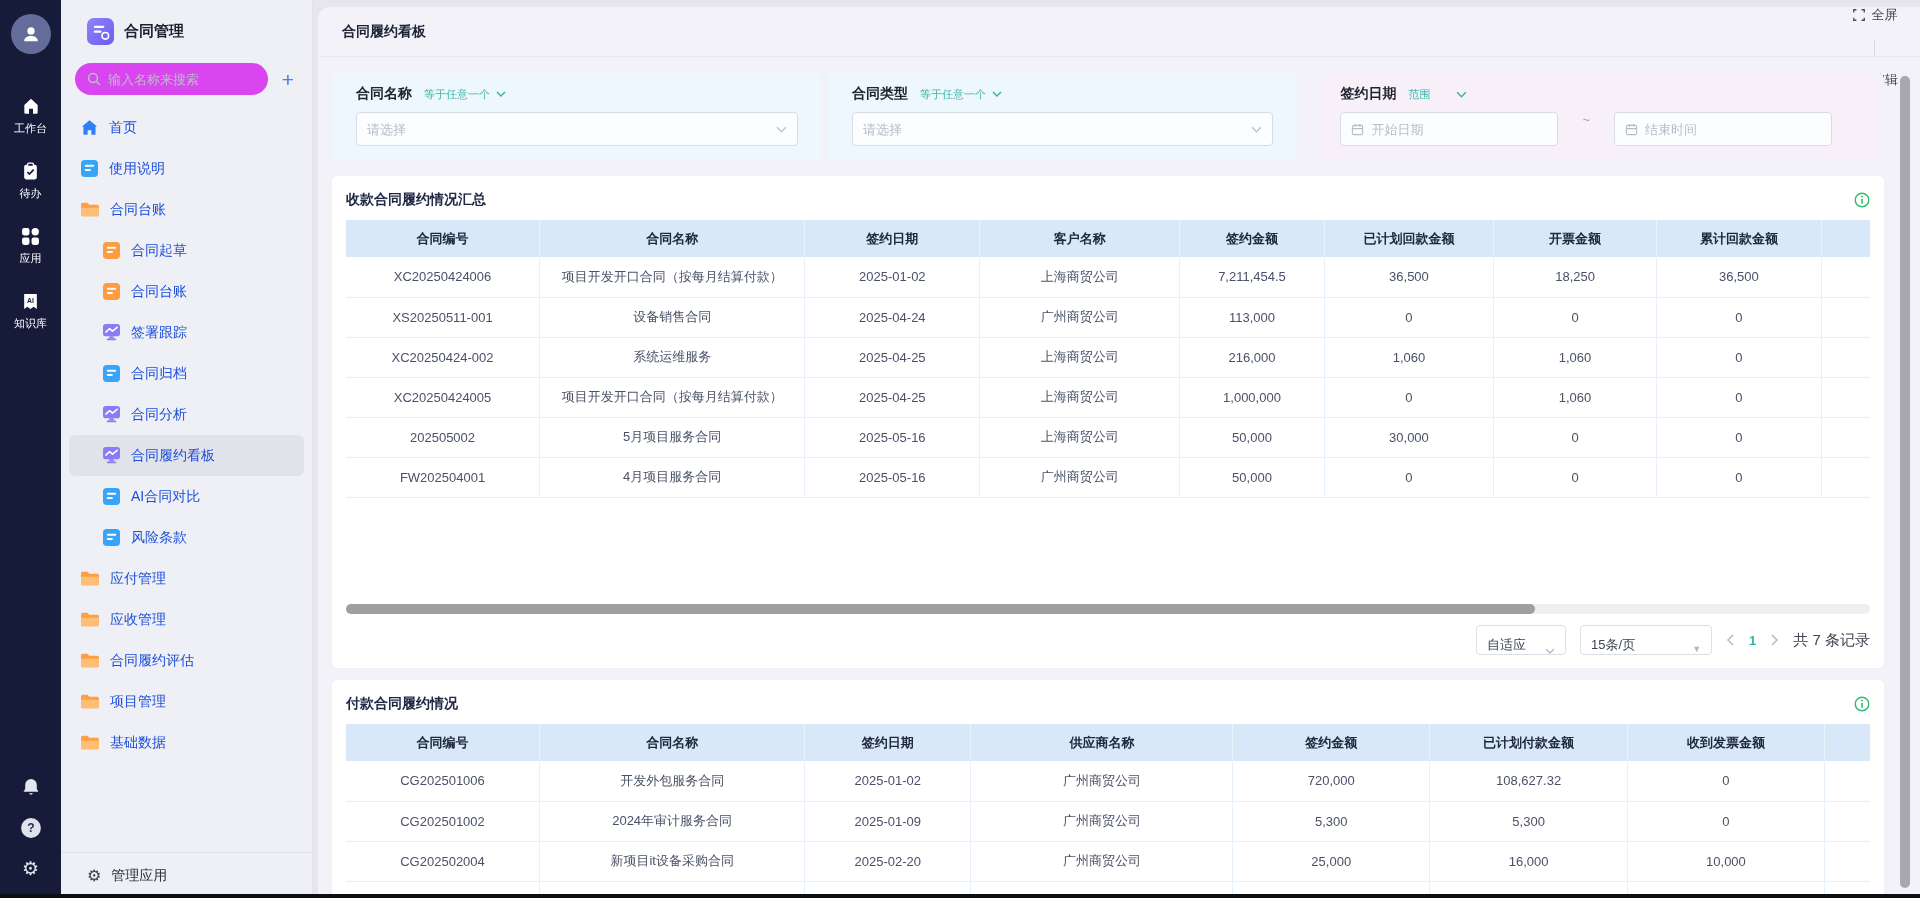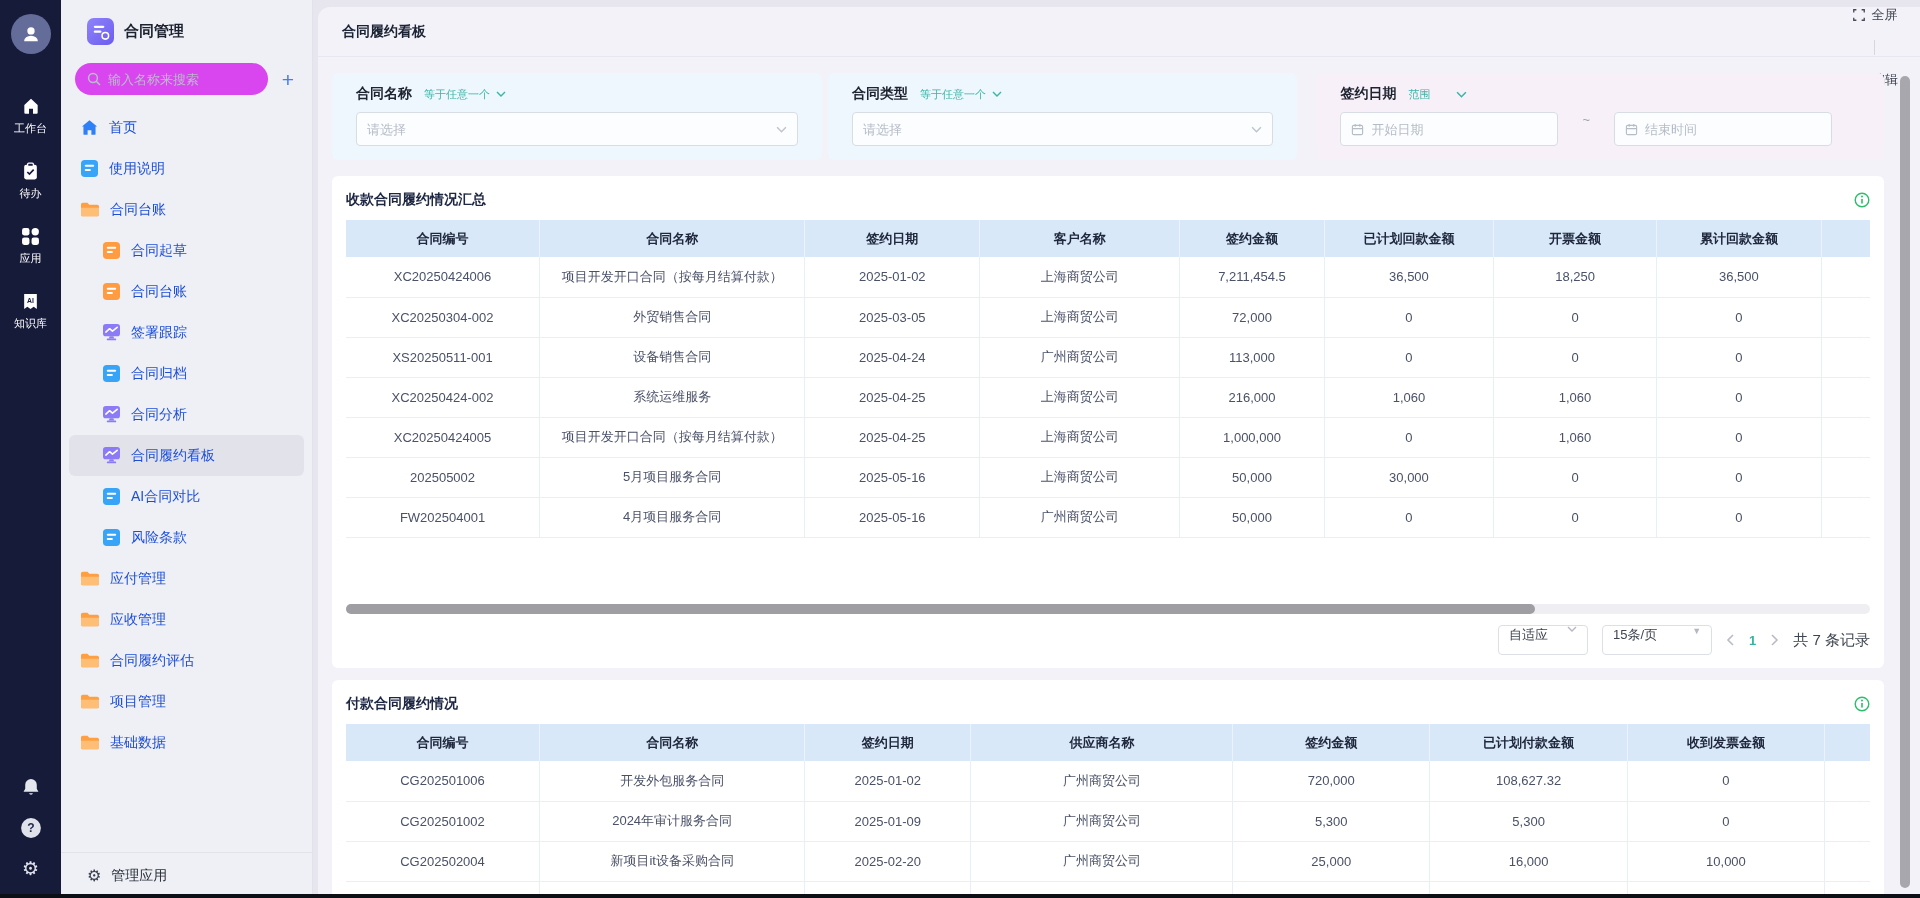--- a/index.html
+++ b/index.html
@@ -80,23 +80,23 @@
   .tbl1 col.c1{width:12.7%}.tbl1 col.c2{width:17.4%}.tbl1 col.c3{width:11.5%}.tbl1 col.c4{width:13.1%}
   .tbl1 col.c5{width:9.5%}.tbl1 col.c6{width:11.1%}.tbl1 col.c7{width:10.7%}.tbl1 col.c8{width:10.8%}.tbl1 col.c9{width:3.2%}
   .tbl2 col.c1{width:12.7%}.tbl2 col.c2{width:17.4%}.tbl2 col.c3{width:10.9%}.tbl2 col.c4{width:17.2%}
   .tbl2 col.c5{width:12.9%}.tbl2 col.c6{width:13%}.tbl2 col.c7{width:12.9%}.tbl2 col.c8{width:3%}
 
   .spacer { flex:1; }
   .h-scroll { height:10px; border-radius:5px; background:#efeff3; margin:4px 0 2px 0; position:relative; }
   .h-scroll .thumb { position:absolute; left:0; top:0; height:10px; width:78%; background:#9e9ea3; border-radius:5px; cursor:grab; }
 
   .pager { display:flex; align-items:center; justify-content:flex-end; gap:14px; padding-top:8px; height:40px; }
-  .pager-select { display:flex; align-items:flex-start; justify-content:space-between; height:30px; border:1px solid #dcdfe6; border-radius:4px; background:#fff; padding:0 10px; font-size:13px; color:#3f4550; cursor:pointer; }
+  .pager-select { display:flex; align-items:flex-end; justify-content:space-between; height:30px; border:1px solid #dcdfe6; border-radius:4px; background:#fff; padding:0 10px; font-size:13px; color:#3f4550; cursor:pointer; }
   .ps-fit { width:90px; }
-  .ps-size { width:110px; }
+  .ps-size { width:132px; }
   .tri-down { font-size:9px; color:#b4b8c2; }
   .pg-arrow { display:flex; cursor:pointer; }
   .pg-num { font-size:13px; font-weight:bold; color:#33b5a6; cursor:pointer; }
   .pg-total { font-size:15px; color:#3f4550; }
 
   
   .v-scroll-thumb { position:absolute; right:10px; top:76px; width:10px; height:812px; border-radius:5px; background:#a8a7ae; z-index:40; cursor:grab; }
   .bottom-strip { position:absolute; left:0; bottom:0; width:100%; height:4px; background:#0d0f16; z-index:50; }
 
   .ic { flex-shrink:0; display:inline-flex; }
@@ -528,31 +528,20 @@
                   <td>项目开发开口合同（按每月结算付款）</td>
                   <td>2025-01-02</td>
                   <td>上海商贸公司</td>
                   <td>7,211,454.5</td>
                   <td>36,500</td>
                   <td>18,250</td>
                   <td>36,500</td>
                   <td></td>
                 </tr>
                 <tr>
-                  <td>XC20250304-002</td>
-                  <td>外贸销售合同</td>
-                  <td>2025-03-05</td>
-                  <td>上海商贸公司</td>
-                  <td>72,000</td>
-                  <td>0</td>
-                  <td>0</td>
-                  <td>0</td>
-                  <td></td>
-                </tr>
-                <tr>
                   <td>XS20250511-001</td>
                   <td>设备销售合同</td>
                   <td>2025-04-24</td>
                   <td>广州商贸公司</td>
                   <td>113,000</td>
                   <td>0</td>
                   <td>0</td>
                   <td>0</td>
                   <td></td>
                 </tr>

